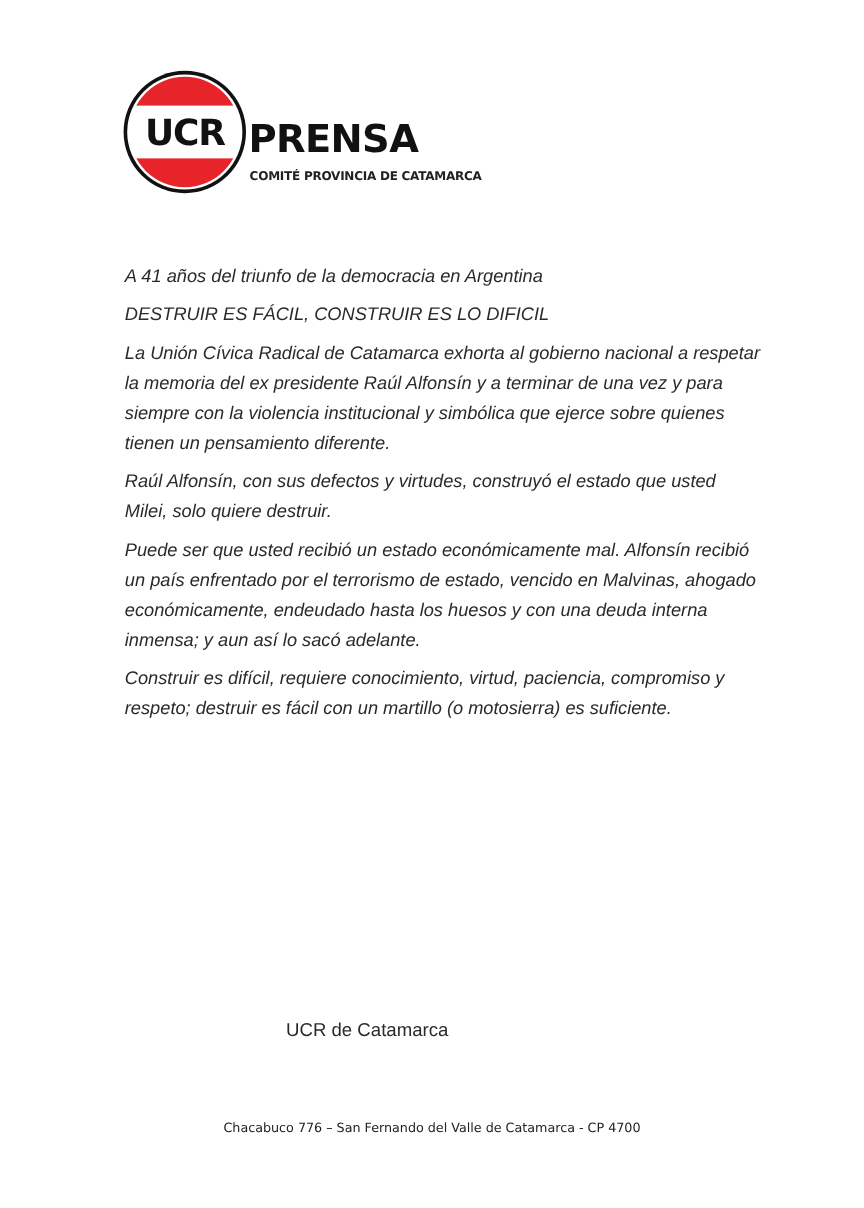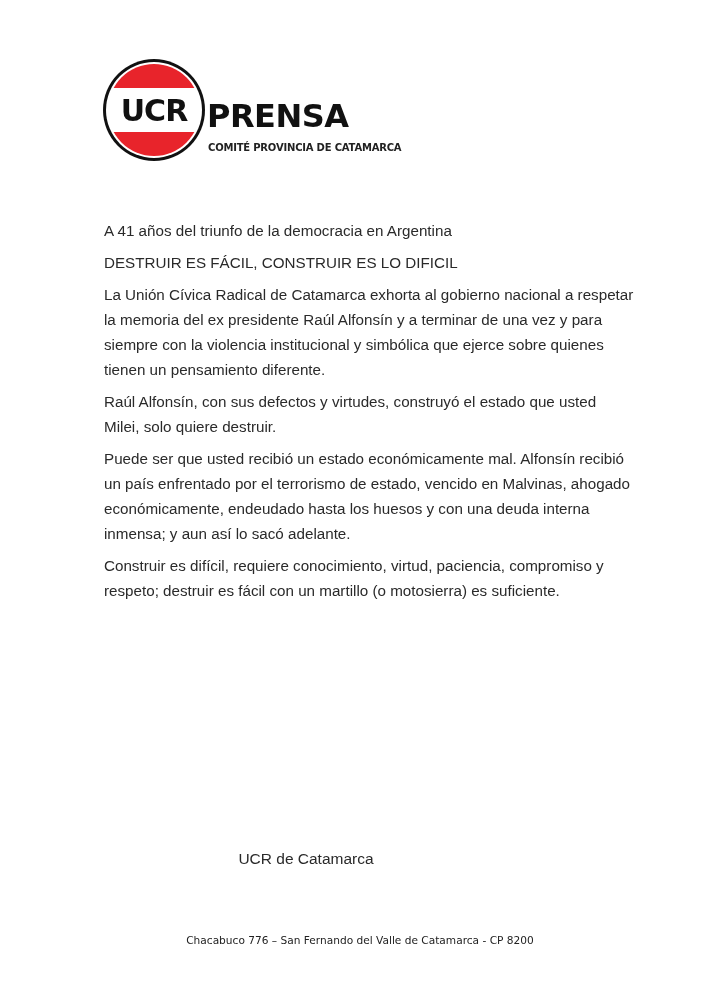--- a/index.html
+++ b/index.html
@@ -1,21 +1,21 @@
 <!DOCTYPE html>
 <html><head>
   <meta charset="utf-8">
   <style>
     html, body { margin: 0; padding: 0; background: #ffffff; }
     body { width: 720px; height: 1007px; position: relative; overflow: hidden; font-family: "Liberation Sans", sans-serif; color: #222222; }
     .logo { position: absolute; left: 102px; top: 58px; width: 104px; height: 104px; }
     .brand-title { position: absolute; left: 207px; top: 100px; font-family: "DejaVu Sans", sans-serif; font-weight: bold; font-size: 32px; letter-spacing: -0.5px; color: #111111; line-height: 1; }
     .brand-sub { position: absolute; left: 208px; top: 143px; font-family: "DejaVu Sans", sans-serif; font-weight: bold; font-size: 10px; color: #222222; letter-spacing: -0.2px; line-height: 1; }
     .content { position: absolute; left: 104px; top: 218px; width: 530px; font-size: 15.2px; line-height: 25px; color: #2a2a2a; }
-    .content p { margin: 0 0 7px 0; }
+    .content p { margin: 0 0 7px 0; font-style: italic; }
     .signature { position: absolute; left: 0; width: 612px; top: 850px; text-align: center; font-size: 15.5px; color: #2a2a2a; }
     .footer { position: absolute; left: 0; width: 720px; top: 934px; text-align: center; font-family: "DejaVu Sans", sans-serif; font-size: 10.6px; color: #222222; }
   </style>
 </head>
 <body>
 
 <svg class="logo" viewBox="0 0 104 104" xmlns="http://www.w3.org/2000/svg">
   <defs>
     <clipPath id="inner">
         <circle cx="52" cy="52" r="46"></circle>
@@ -38,13 +38,13 @@
   <p>A 41 años del triunfo de la democracia en Argentina</p>
   <p>DESTRUIR ES FÁCIL, CONSTRUIR ES LO DIFICIL</p>
   <p>La Unión Cívica Radical de Catamarca exhorta al gobierno nacional a respetar la memoria del ex presidente Raúl Alfonsín y a terminar de una vez y para siempre con la violencia institucional y simbólica que ejerce sobre quienes tienen un pensamiento diferente.</p>
   <p>Raúl Alfonsín, con sus defectos y virtudes, construyó el estado que usted Milei, solo quiere destruir.</p>
   <p>Puede ser que usted recibió un estado económicamente mal. Alfonsín recibió un país enfrentado por el terrorismo de estado, vencido en Malvinas, ahogado económicamente, endeudado hasta los huesos y con una deuda interna inmensa; y aun así lo sacó adelante.</p>
   <p>Construir es difícil, requiere conocimiento, virtud, paciencia, compromiso y respeto; destruir es fácil con un martillo (o motosierra) es suficiente.</p>
 </div>
 
 <div class="signature">UCR de Catamarca</div>
 
-<div class="footer">Chacabuco 776 – San Fernando del Valle de Catamarca - CP 8200</div>
+<div class="footer">Chacabuco 776 – San Fernando del Valle de Catamarca - CP 4700</div>
 
 </body></html>

